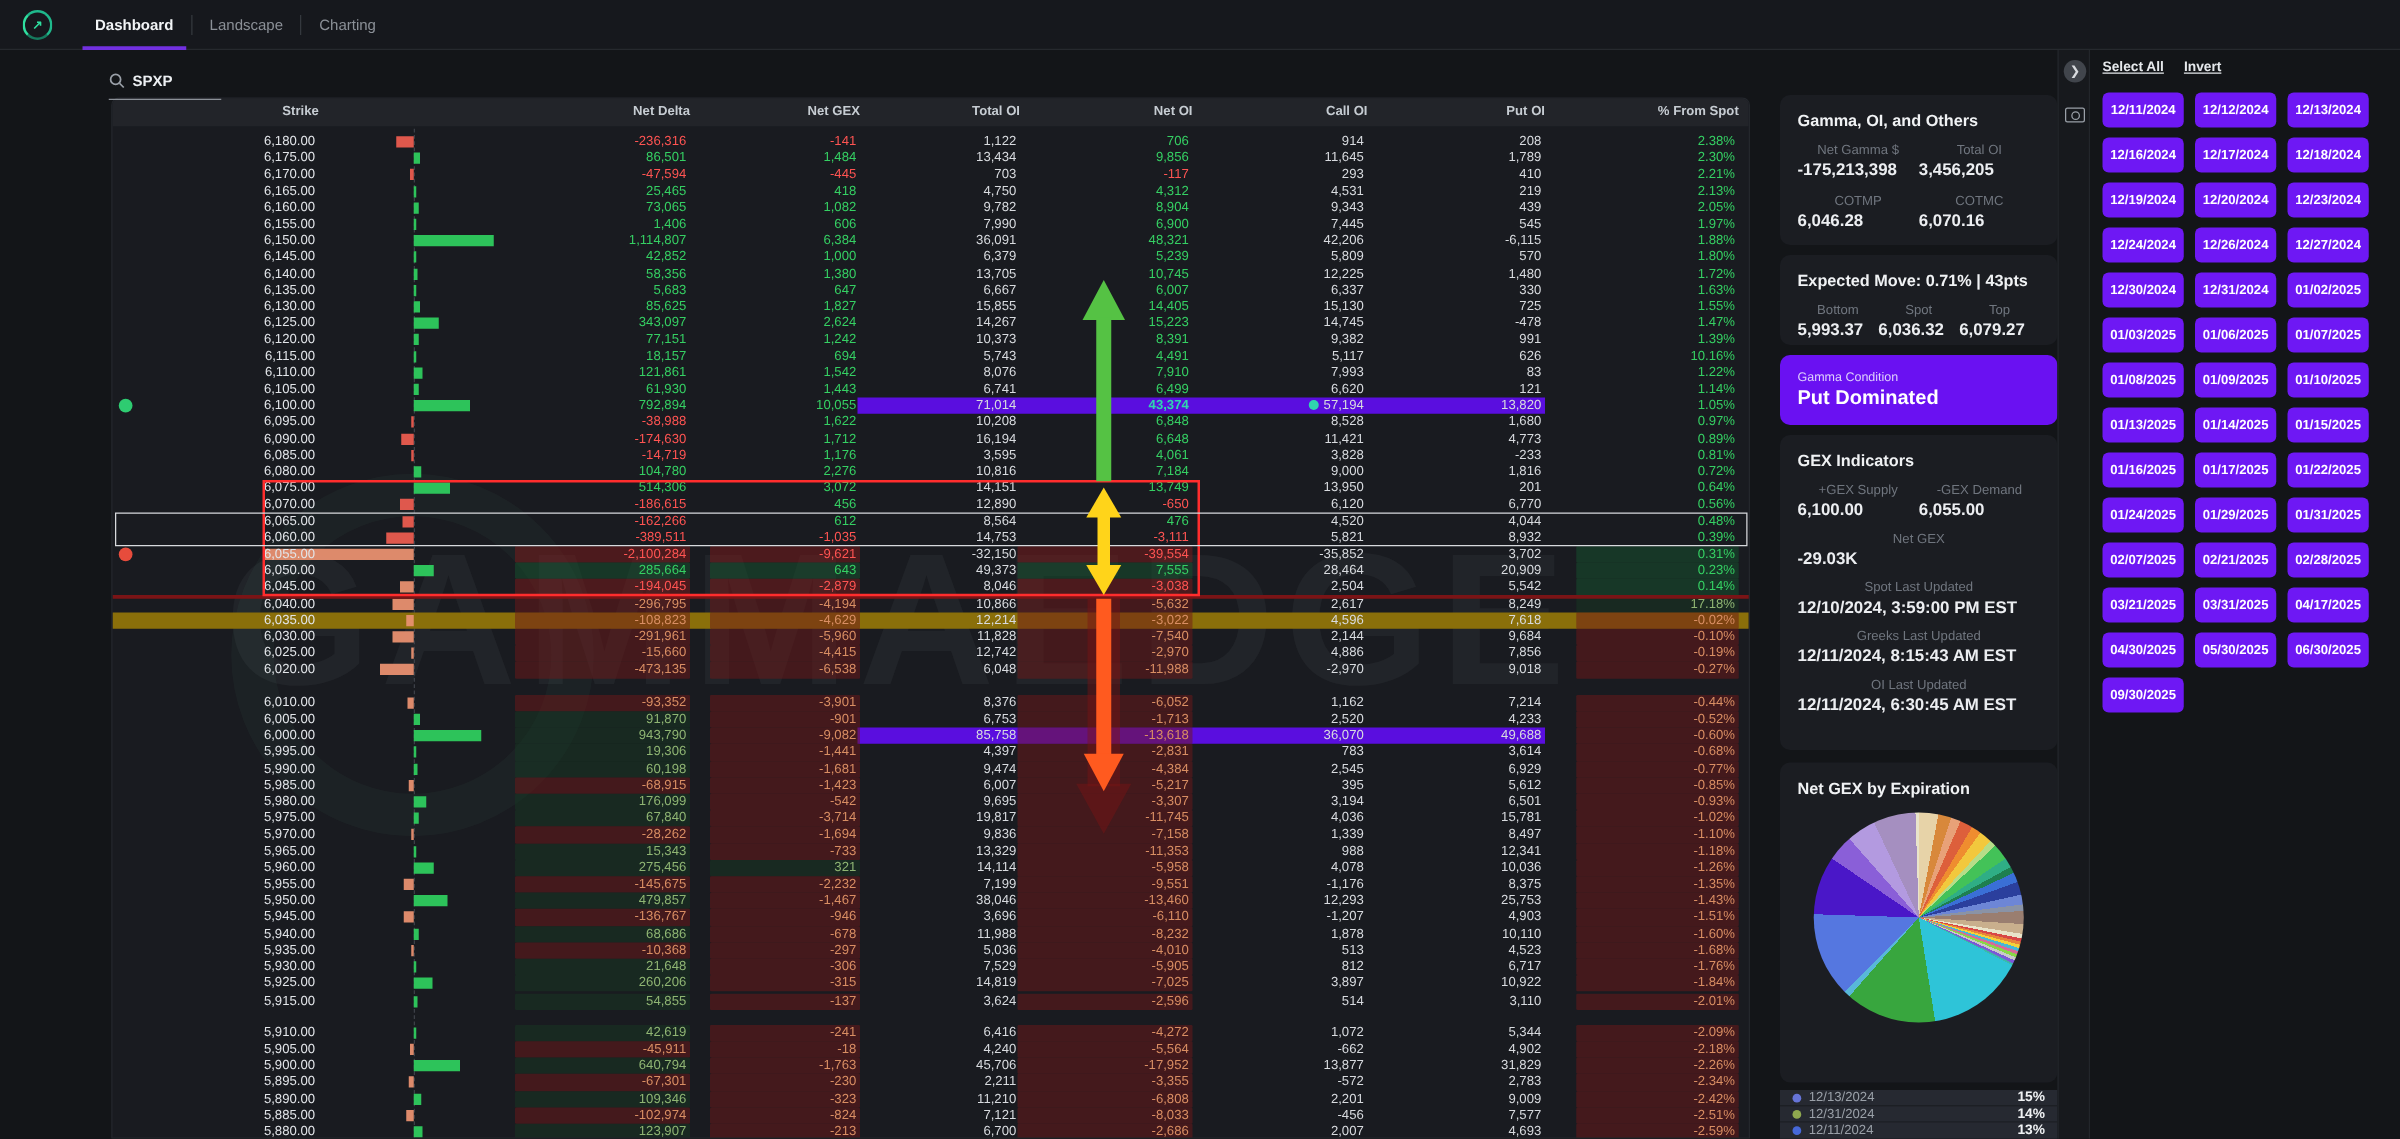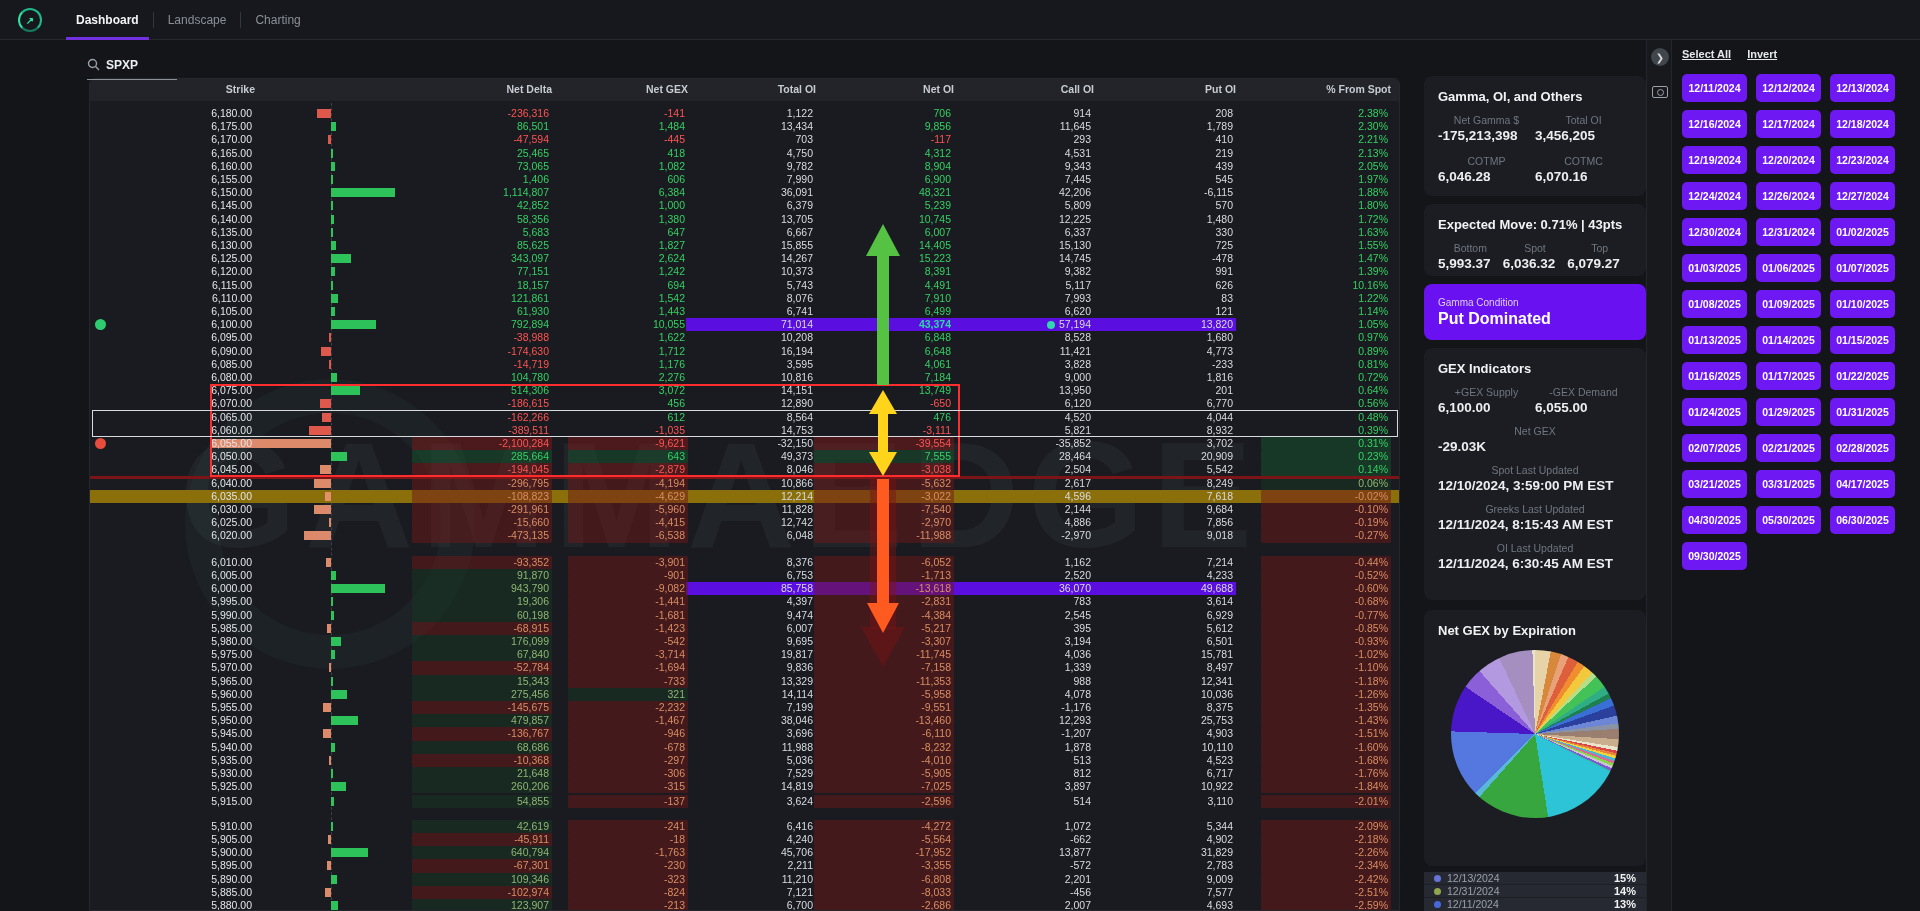--- a/index.html
+++ b/index.html
@@ -446,21 +446,21 @@
       </div>
       <div class="trow" style="top: 397.6px;">
         <div class="bar negm" style="width: 16.9574px; left: 224.043px;"></div>
         <span class="cell col-strike strike">6,040.00</span>
         <span class="cell col-nd neg-m">-296,795</span>
         <span class="cell col-gex neg-m">-4,194</span>
         <span class="cell col-toi w">10,866</span>
         <span class="cell col-noi neg-m">-5,632</span>
         <span class="cell col-coi w">2,617</span>
         <span class="cell col-poi w">8,249</span>
-        <span class="cell col-pct pos-m">0.06%</span>
+        <span class="cell col-pct pos-m">17.18%</span>
       </div>
       <div class="trow" style="top: 410.8px;">
         <div class="band-yellow"></div>
         <div class="bar negm" style="width: 6.21762px; left: 234.782px;"></div>
         <span class="cell col-strike strike">6,035.00</span>
         <span class="cell col-nd neg-m">-108,823</span>
         <span class="cell col-gex neg-m">-4,629</span>
         <span class="cell col-toi w">12,214</span>
         <span class="cell col-noi neg-m">-3,022</span>
         <span class="cell col-coi w">4,596</span>
@@ -585,21 +585,21 @@
         <span class="cell col-gex neg-m">-3,714</span>
         <span class="cell col-toi w">19,817</span>
         <span class="cell col-noi neg-m">-11,745</span>
         <span class="cell col-coi w">4,036</span>
         <span class="cell col-poi w">15,781</span>
         <span class="cell col-pct neg-m">-1.02%</span>
       </div>
       <div class="trow" style="top: 582.4px;">
         <div class="bar negm" style="width: 2px; left: 239px;"></div>
         <span class="cell col-strike strike">5,970.00</span>
-        <span class="cell col-nd neg-m">-52,784</span>
+        <span class="cell col-nd neg-m">-28,262</span>
         <span class="cell col-gex neg-m">-1,694</span>
         <span class="cell col-toi w">9,836</span>
         <span class="cell col-noi neg-m">-7,158</span>
         <span class="cell col-coi w">1,339</span>
         <span class="cell col-poi w">8,497</span>
         <span class="cell col-pct neg-m">-1.10%</span>
       </div>
       <div class="trow" style="top: 595.6px;">
         <div class="bar pos" style="width: 2px;"></div>
         <span class="cell col-strike strike">5,965.00</span>

